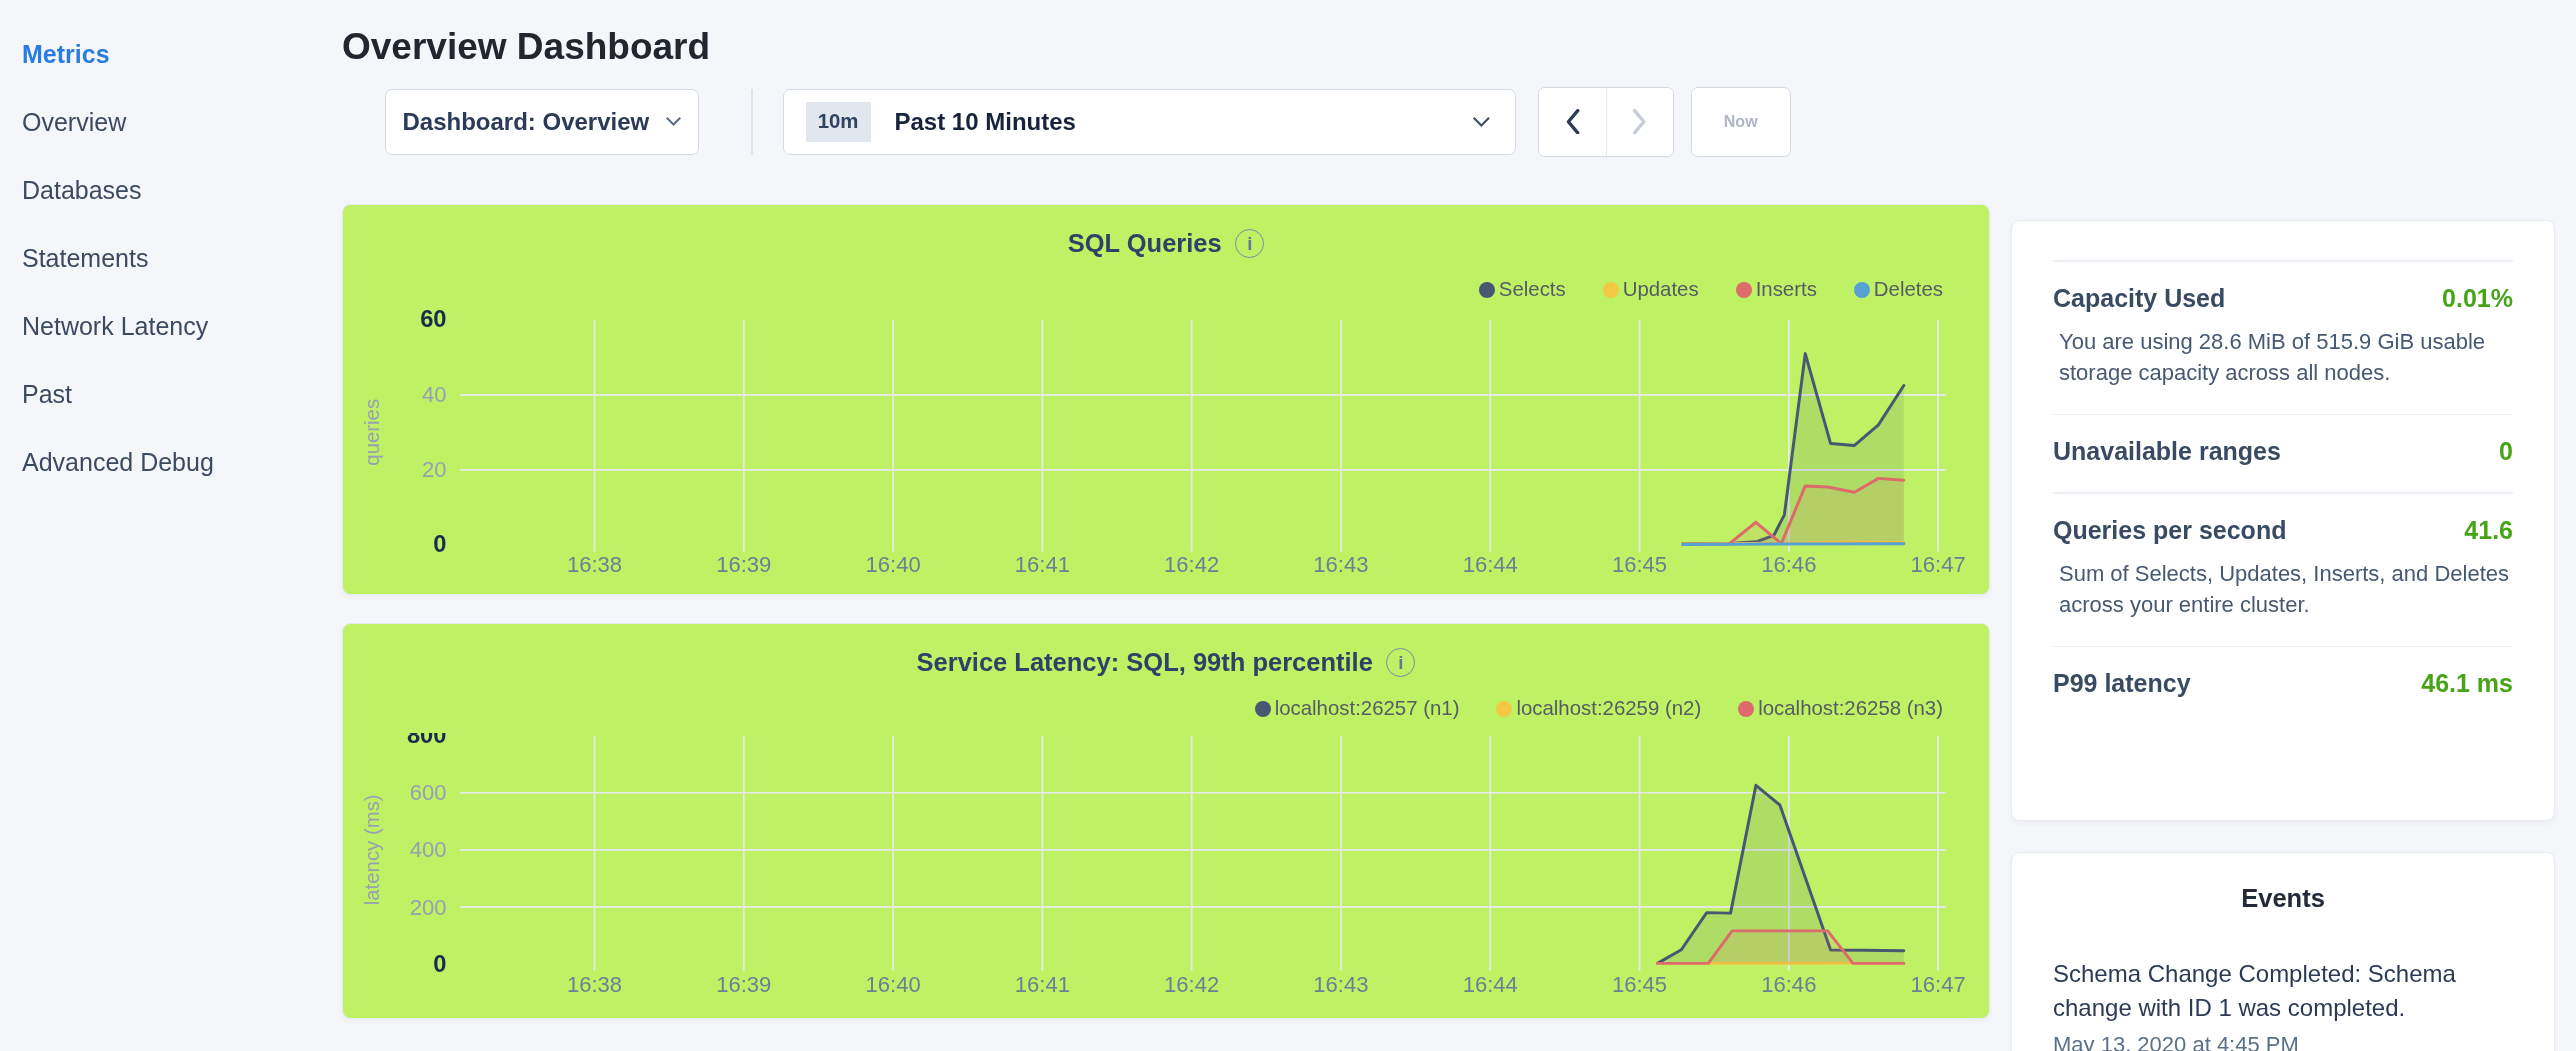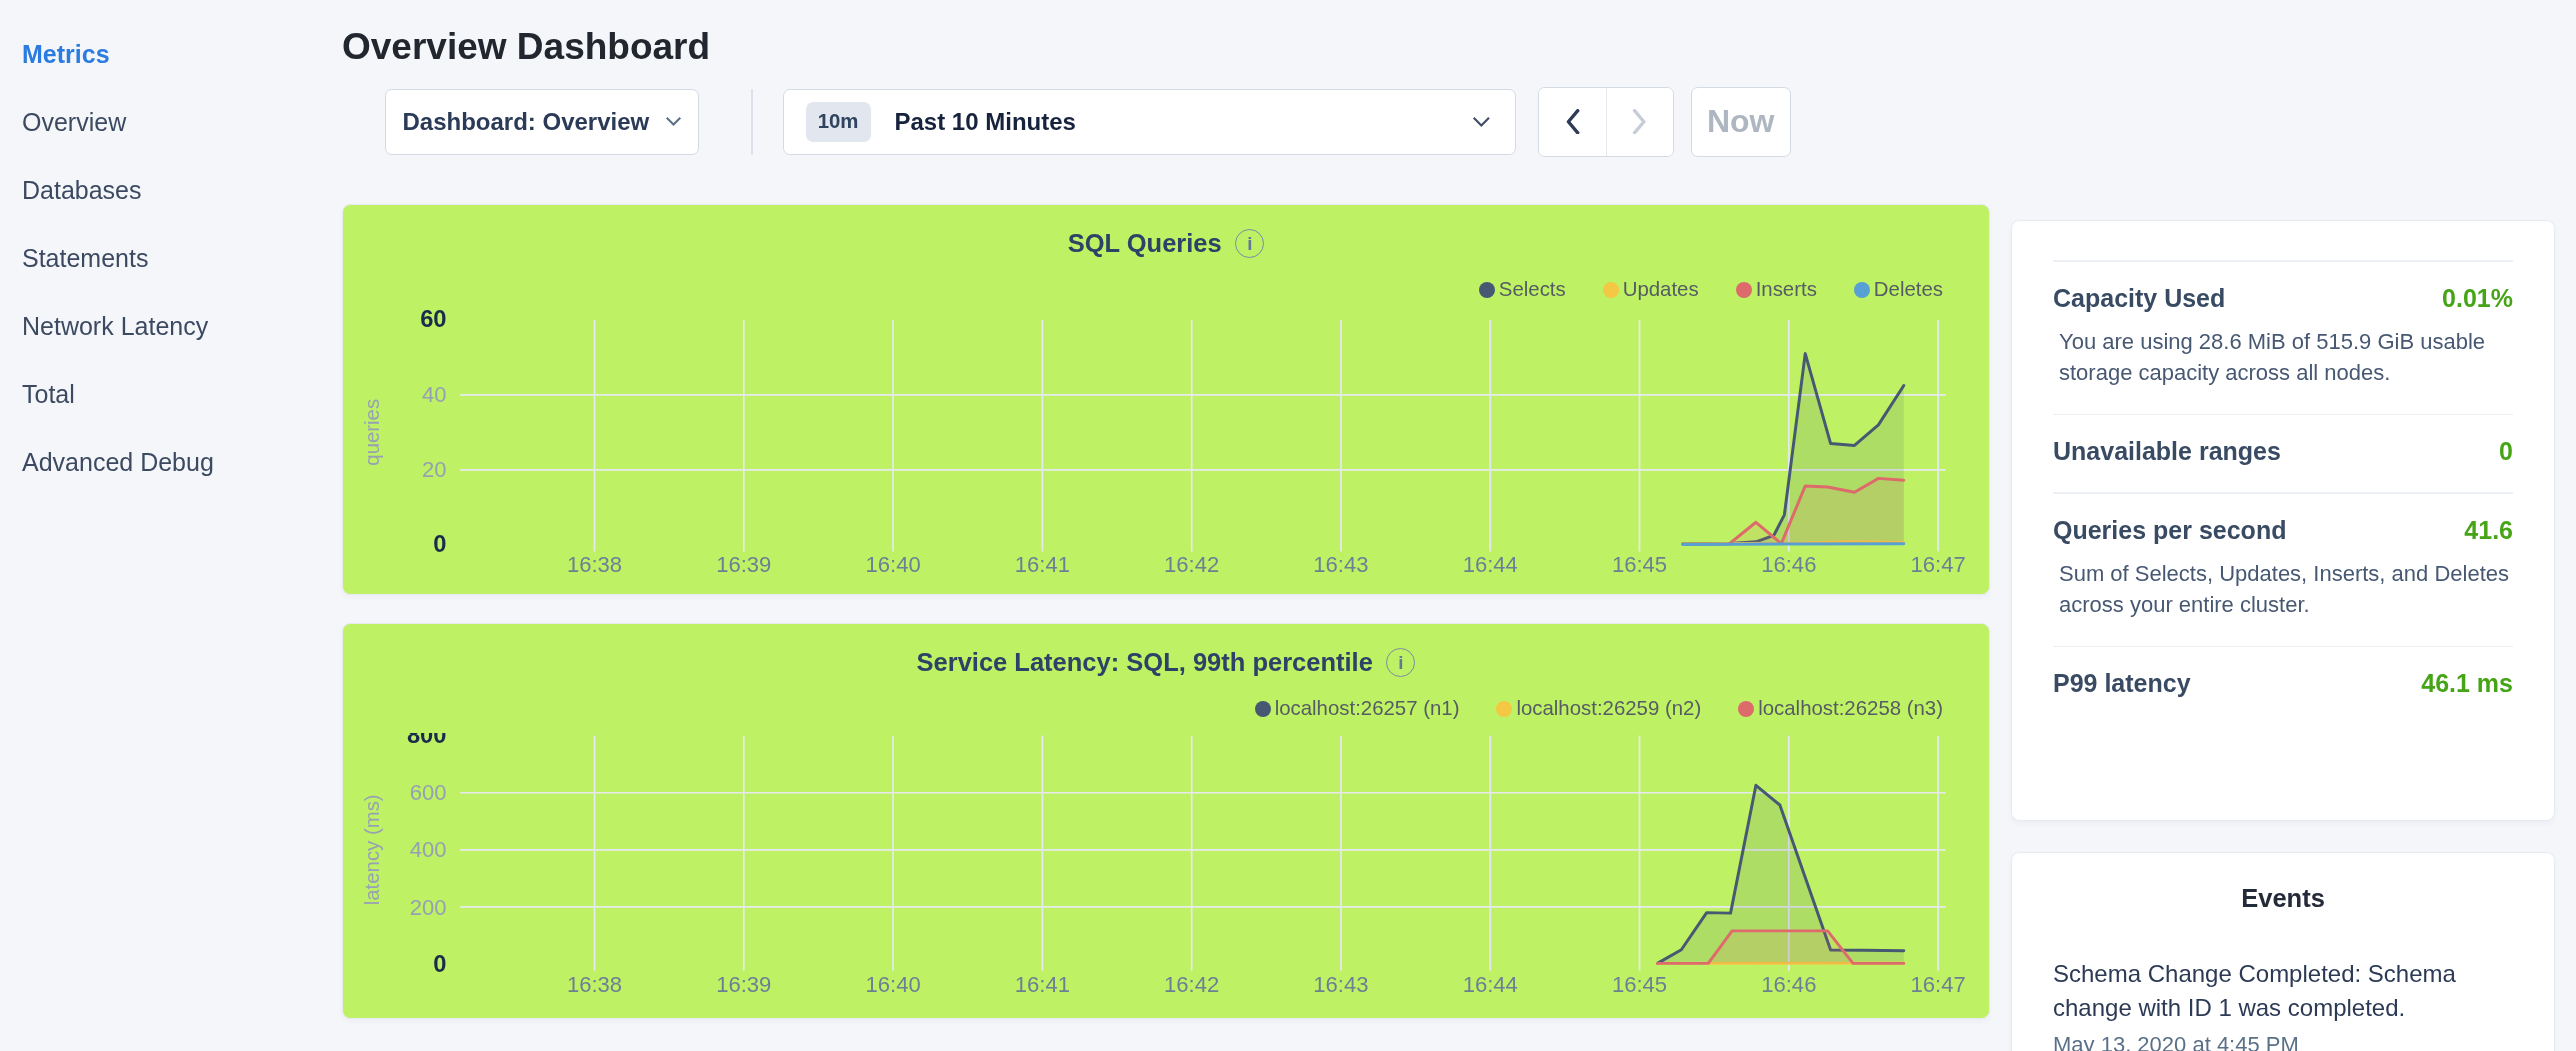--- a/index.html
+++ b/index.html
@@ -15,27 +15,27 @@
   .main{position:absolute;left:342px;top:0;width:1648px;}
   .page-title{margin:25.5px 0 0;font-size:37px;font-weight:600;color:#22262e;}
 
   .toolbar{position:relative;margin-top:18.7px;height:71px;display:flex;align-items:center;}
   .btnish{background:#fff;border:1.7px solid #d3dae4;border-radius:6.8px;cursor:pointer;}
   .dd{height:66px;display:flex;align-items:center;justify-content:center;gap:15.3px;font-size:24px;font-weight:600;color:#2a3a57;}
   .dd1{width:245px;}
   .dd2{width:314px;margin-left:43px;}
   .tdivider{width:1.7px;height:66px;background:#dde2ea;margin-left:52px;}
   .time-sel{margin-left:30px;width:733px;height:66px;display:flex;align-items:center;padding:0 22px;position:relative;}
-  .badge{background:#e2e7ef;border-radius:7px;padding:8.5px 12px;font-size:20.4px;font-weight:700;color:#30435f;}
+  .badge{background:#e2e7ef;border-radius:1px;padding:8.5px 12px;font-size:20.4px;font-weight:700;color:#30435f;}
   .time-label{margin-left:24px;font-size:24px;font-weight:700;color:#17233d;}
   .time-sel .chev{position:absolute;right:24px;}
   .arrow-group{margin-left:22px;display:flex;height:70px;border:1.7px solid #d3dae4;border-radius:6.8px;background:#fff;overflow:hidden;}
   .arrow-btn{width:67px;display:flex;align-items:center;justify-content:center;border:none;background:#fff;cursor:pointer;padding:0;}
   .arrow-btn + .arrow-btn{border-left:1.7px solid #e5e9f0;}
-  .now-btn{margin-left:17px;width:100px;height:70px;font-size:32px;font-weight:600;color:#aeb6c2;}
+  .now-btn{margin-left:17px;width:100px;height:70px;font-size:16px;font-weight:600;color:#aeb6c2;}
 
   
   .chart-card{position:relative;margin-top:47px;width:1648px;height:391px;background:#bef264;border:1.7px solid #e7eaf0;border-radius:8.5px;box-shadow:0 2.6px 5.1px rgba(40,50,70,0.04);}
   .chart-card.second{margin-top:28px;height:396px;}
   .chart-title-row{position:absolute;top:24px;left:0;right:0;display:flex;justify-content:center;align-items:center;gap:13.6px;}
   .chart-title{font-size:25.5px;font-weight:700;color:#2e4167;}
   .info-icon{width:29px;height:29px;border:1.7px solid #7c8aa5;border-radius:50%;color:#64779b;font-size:18.7px;font-weight:600;display:flex;align-items:center;justify-content:center;}
   .legend{position:absolute;top:73px;right:46px;display:flex;gap:37px;align-items:center;}
   .legend-item{display:flex;align-items:center;gap:4px;font-size:20.4px;color:#565c63;cursor:pointer;}
   .legend-dot{width:16px;height:16px;border-radius:50%;flex:none;}
@@ -65,21 +65,21 @@
 <body>
 
 <div class="app">
 
   <nav class="sidebar">
     <div class="nav-item active">Metrics</div>
     <div class="nav-item">Overview</div>
     <div class="nav-item">Databases</div>
     <div class="nav-item">Statements</div>
     <div class="nav-item">Network Latency</div>
-    <div class="nav-item">Total</div>
+    <div class="nav-item">Past</div>
     <div class="nav-item">Advanced Debug</div>
   </nav>
 
   <main class="main">
     <h1 class="page-title">Overview Dashboard</h1>
 
     <div class="toolbar">
       <button class="btnish dd dd2">
         <span>Dashboard: Overview</span>
         <svg class="chev" width="17" height="11" viewBox="0 0 20 13">

